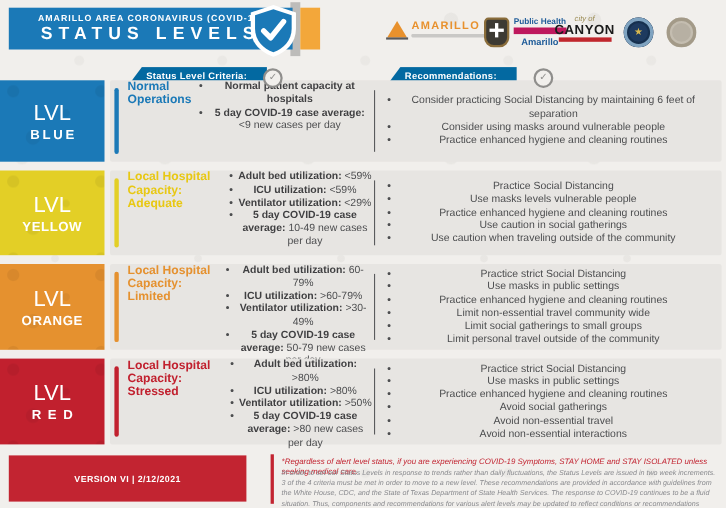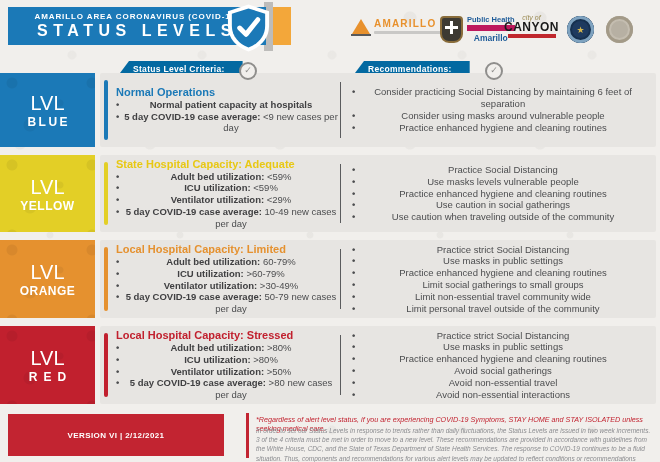--- a/index.html
+++ b/index.html
@@ -75,21 +75,21 @@
       radial-gradient(circle 4px at 60px 30px, rgba(0,0,0,.05) 0 3px, transparent 4px),
       radial-gradient(circle 7px at 30px 52px, rgba(0,0,0,.05) 0 6px, transparent 7px);
     background-size:80px 70px;}
   .lvl-word{font-size:20px;font-weight:normal;line-height:24px;z-index:1;}
   .lvl-name{font-size:12px;font-weight:bold;z-index:1;}
   .row-blue .lvl-name{letter-spacing:2.5px;text-indent:2.5px;}
   .row-yellow .lvl-name,.row-orange .lvl-name{letter-spacing:.5px;}
   .row-red .lvl-name{letter-spacing:6px;text-indent:6px;}
   .panel{position:absolute;left:100px;right:4px;top:0;bottom:0;background:#e7e5e2;border-radius:2px;}
   .accent-bar{position:absolute;left:4px;top:7px;bottom:7px;width:4px;border-radius:2px;}
-  .criteria{position:absolute;left:16px;top:0;bottom:0;width:222px;display:flex;flex-direction:column;justify-content:center;}
+  .criteria{position:absolute;left:16px;top:0;bottom:0;width:222px;display:flex;flex-direction:row;justify-content:center;}
   .crit-heading{font-weight:bold;font-size:11px;margin-bottom:1px;}
   ul.blist{list-style:none;margin:0;padding:0;text-align:center;}
   ul.blist li{font-size:9.5px;line-height:1.24;color:#4c4d4f;padding-left:8px;position:relative;}
   ul.blist li::before{content:"\2022";position:absolute;left:0;top:0;color:#4c4d4f;font-weight:bold;}
   ul.blist li b{color:#404042;}
   .divider{position:absolute;left:240px;top:9px;bottom:9px;width:1px;background:#5a5b5d;}
   .rec-list{position:absolute;left:252px;right:10px;top:0;bottom:0;display:flex;flex-direction:column;justify-content:center;}
 
   
   .version-box{position:absolute;left:8px;top:414px;width:216px;height:42px;background:#c22431;
@@ -175,21 +175,21 @@
 
   <div class="row row-yellow">
     <div class="lvl-box" style="background: rgb(227, 207, 38);">
       <div class="lvl-pattern"></div>
       <div class="lvl-word">LVL</div>
       <div class="lvl-name">YELLOW</div>
     </div>
     <div class="panel">
       <div class="accent-bar" style="background: rgb(227, 207, 38);"></div>
       <div class="criteria">
-        <div class="crit-heading" style="color: rgb(232, 200, 19);">State Hospital Capacity: Adequate</div>
+        <div class="crit-heading" style="color: rgb(232, 200, 19);">Local Hospital Capacity: Adequate</div>
         <ul class="blist crit-list">
             <li><b>Adult bed utilization:</b> &lt;59%</li>
             <li><b>ICU utilization:</b> &lt;59%</li>
             <li><b>Ventilator utilization:</b> &lt;29%</li>
             <li><b>5 day COVID-19 case average:</b> 10-49 new cases per day</li>
           </ul>
       </div>
       <div class="divider"></div>
       <ul class="blist rec-list">
           <li>Practice Social Distancing</li>
@@ -216,22 +216,22 @@
             <li><b>ICU utilization:</b> &gt;60-79%</li>
             <li><b>Ventilator utilization:</b> &gt;30-49%</li>
             <li><b>5 day COVID-19 case average:</b> 50-79 new cases per day</li>
           </ul>
       </div>
       <div class="divider"></div>
       <ul class="blist rec-list">
           <li>Practice strict Social Distancing</li>
           <li>Use masks in public settings</li>
           <li>Practice enhanced hygiene and cleaning routines</li>
+          <li>Limit non-essential travel community wide</li>
           <li>Limit social gatherings to small groups</li>
-          <li>Limit non-essential travel community wide</li>
           <li>Limit personal travel outside of the community</li>
         </ul>
     </div>
   </div>
 
   <div class="row row-red">
     <div class="lvl-box" style="background: rgb(193, 32, 46);">
       <div class="lvl-pattern"></div>
       <div class="lvl-word">LVL</div>
       <div class="lvl-name">RED</div>

